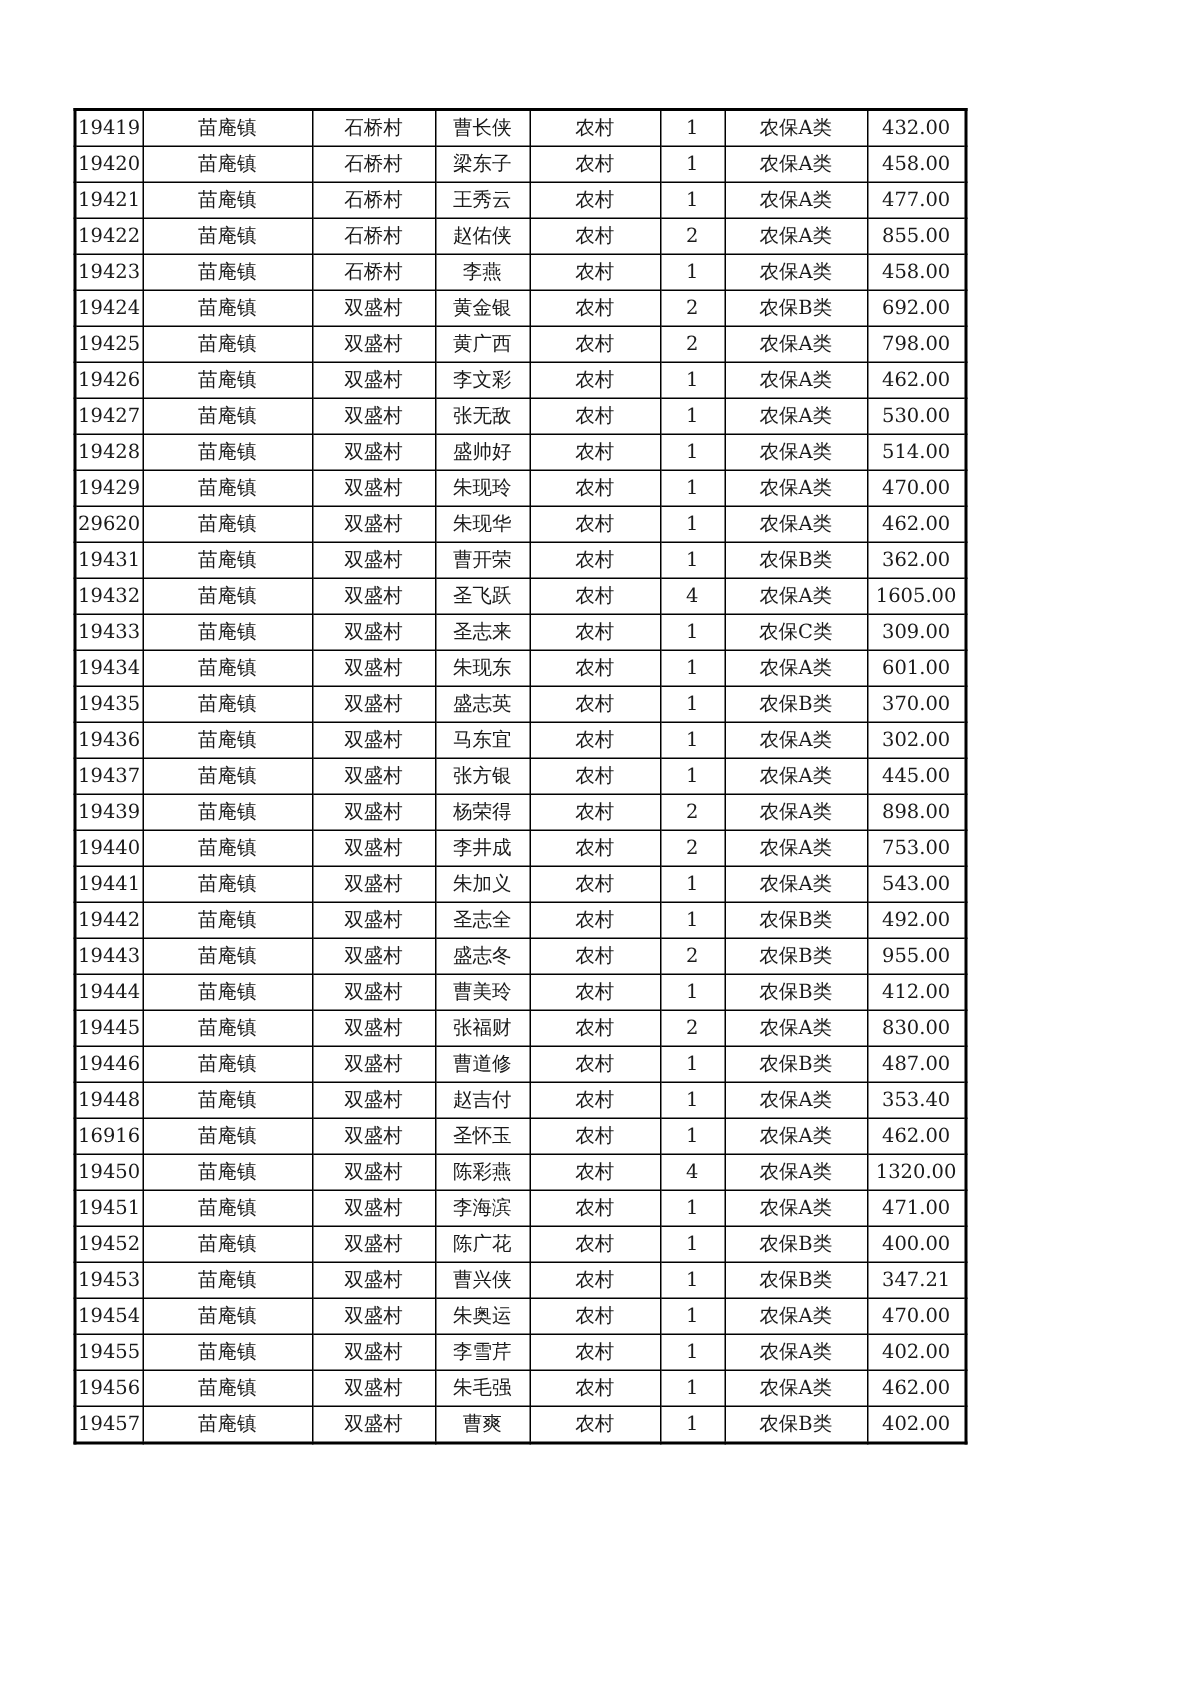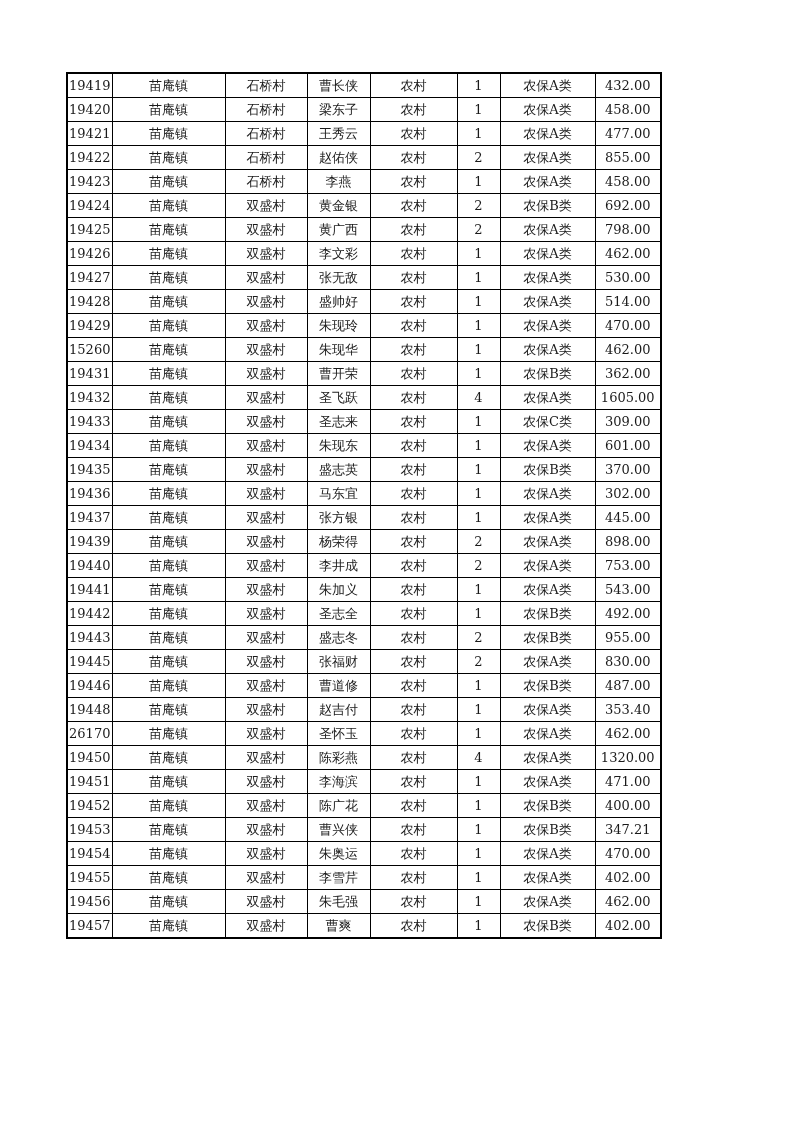--- a/index.html
+++ b/index.html
@@ -15,21 +15,21 @@
   }
   .page {
     position: absolute;
     left: 0; top: 0;
     width: 793px;
     height: 1122px;
     background: #ffffff;
   }
   .table-wrap {
     position: absolute;
-    left: 66px;
+    left: 49px;
     top: 72px;
   }
   table.roster {
     border-collapse: collapse;
     table-layout: fixed;
     width: 594px;
     border: 2px solid #000000;
   }
   table.roster td {
     border: 1px solid #000000;
@@ -173,21 +173,21 @@
             <td>19429</td>
             <td>苗庵镇</td>
             <td>双盛村</td>
             <td>朱现玲</td>
             <td>农村</td>
             <td>1</td>
             <td>农保A类</td>
             <td>470.00</td>
           </tr>
           <tr>
-            <td>15260</td>
+            <td>29620</td>
             <td>苗庵镇</td>
             <td>双盛村</td>
             <td>朱现华</td>
             <td>农村</td>
             <td>1</td>
             <td>农保A类</td>
             <td>462.00</td>
           </tr>
           <tr>
             <td>19431</td>
@@ -303,20 +303,30 @@
             <td>19443</td>
             <td>苗庵镇</td>
             <td>双盛村</td>
             <td>盛志冬</td>
             <td>农村</td>
             <td>2</td>
             <td>农保B类</td>
             <td>955.00</td>
           </tr>
           <tr>
+            <td>19444</td>
+            <td>苗庵镇</td>
+            <td>双盛村</td>
+            <td>曹美玲</td>
+            <td>农村</td>
+            <td>1</td>
+            <td>农保B类</td>
+            <td>412.00</td>
+          </tr>
+          <tr>
             <td>19445</td>
             <td>苗庵镇</td>
             <td>双盛村</td>
             <td>张福财</td>
             <td>农村</td>
             <td>2</td>
             <td>农保A类</td>
             <td>830.00</td>
           </tr>
           <tr>
@@ -333,21 +343,21 @@
             <td>19448</td>
             <td>苗庵镇</td>
             <td>双盛村</td>
             <td>赵吉付</td>
             <td>农村</td>
             <td>1</td>
             <td>农保A类</td>
             <td>353.40</td>
           </tr>
           <tr>
-            <td>26170</td>
+            <td>16916</td>
             <td>苗庵镇</td>
             <td>双盛村</td>
             <td>圣怀玉</td>
             <td>农村</td>
             <td>1</td>
             <td>农保A类</td>
             <td>462.00</td>
           </tr>
           <tr>
             <td>19450</td>

